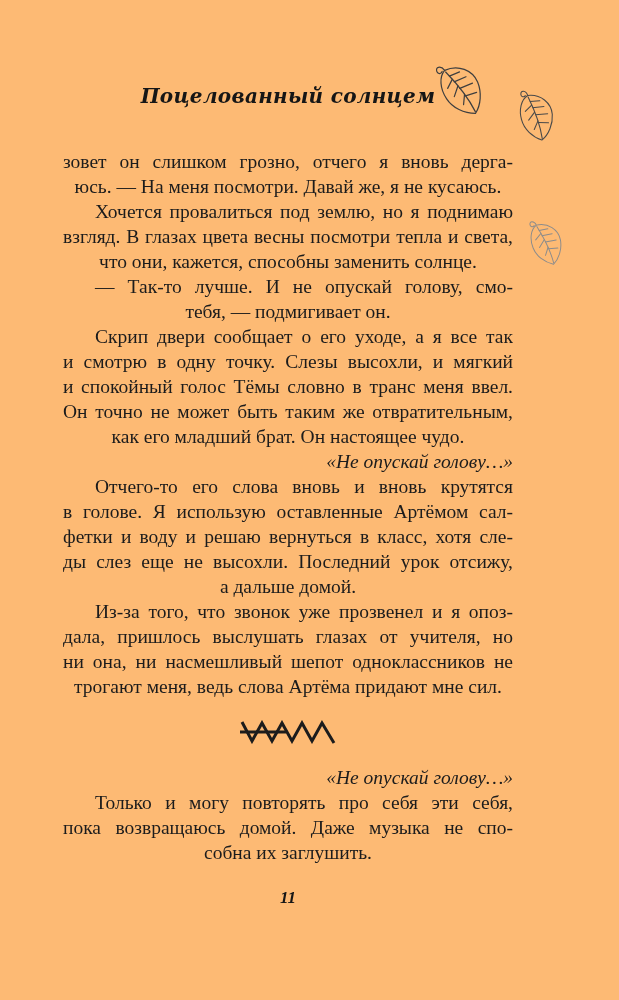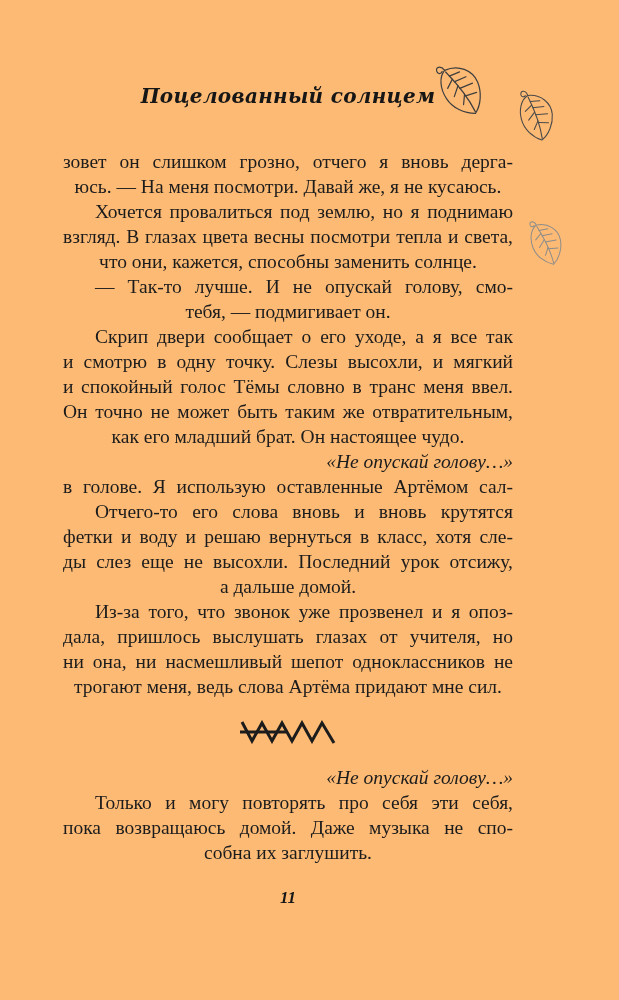--- a/index.html
+++ b/index.html
@@ -119,22 +119,22 @@
         <div class="line indent">Скрип двери сообщает о его уходе, а я все так</div>
         <div class="line">и смотрю в одну точку. Слезы высохли, и мягкий</div>
         <div class="line">и спокойный голос Тёмы словно в транс меня ввел.</div>
         <div class="line">Он точно не может быть таким же отвратительным,</div>
         <div class="line last">как его младший брат. Он настоящее чудо.</div>
       </div>
       <div class="para italic">
         <div class="line last indent">«Не опускай голову…»</div>
       </div>
       <div class="para">
+        <div class="line indent">Отчего-то его слова вновь и вновь крутятся</div>
         <div class="line">в голове. Я использую оставленные Артёмом сал-</div>
-        <div class="line indent">Отчего-то его слова вновь и вновь крутятся</div>
         <div class="line">фетки и воду и решаю вернуться в класс, хотя сле-</div>
         <div class="line">ды слез еще не высохли. Последний урок отсижу,</div>
         <div class="line last">а дальше домой.</div>
       </div>
       <div class="para">
         <div class="line indent">Из-за того, что звонок уже прозвенел и я опоз-</div>
         <div class="line">дала, пришлось выслушать глазах от учителя, но</div>
         <div class="line">ни она, ни насмешливый шепот одноклассников не</div>
         <div class="line last">трогают меня, ведь слова Артёма придают мне сил.</div>
       </div>

